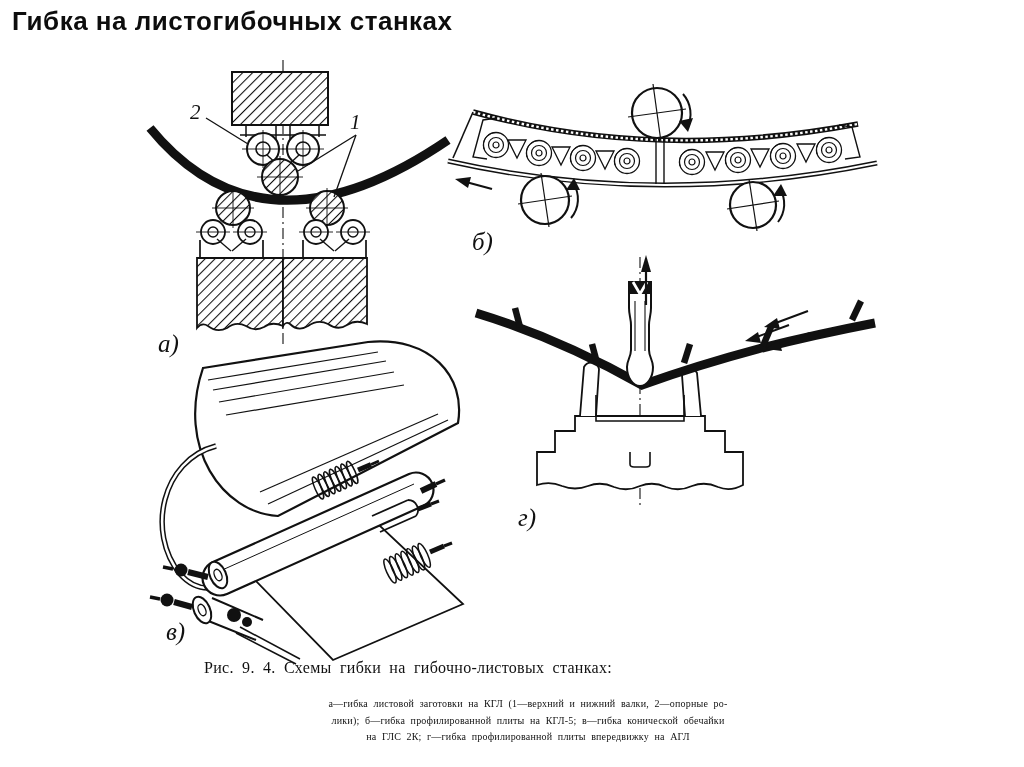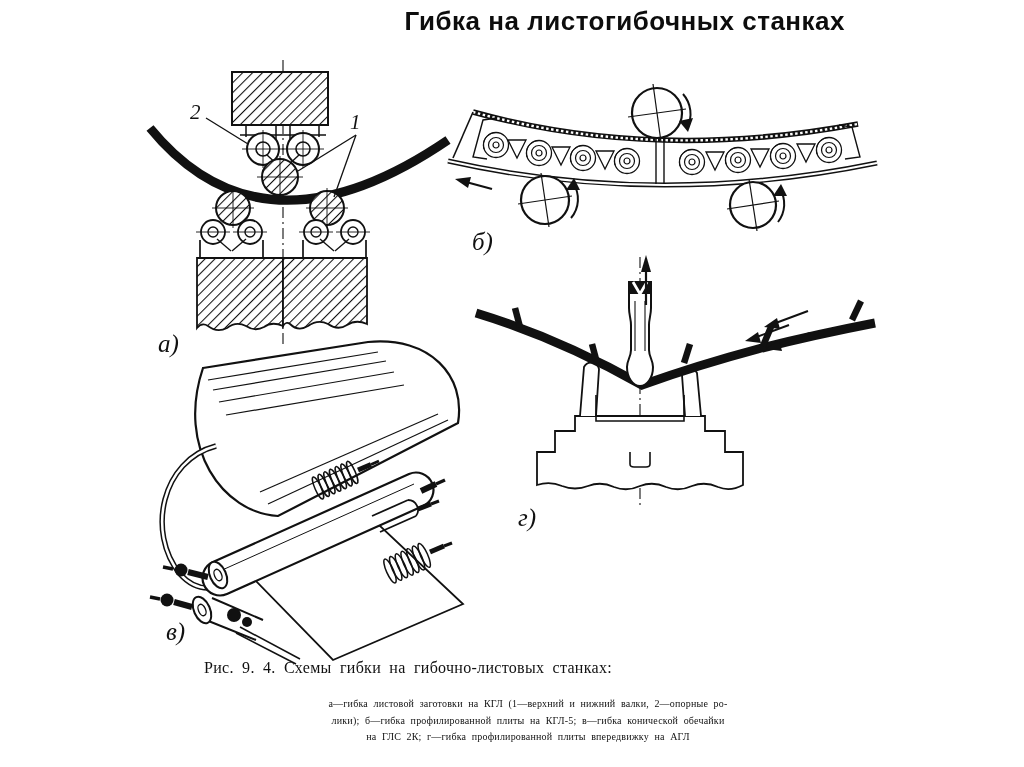--- a/index.html
+++ b/index.html
@@ -1,19 +1,19 @@
 <!DOCTYPE html>
 <html><head>
 <meta charset="utf-8">
 <style>
   html,body{margin:0;padding:0;background:#888;}
   #canvas{position:relative;width:1024px;height:767px;background:#ffffff;overflow:hidden;
           font-family:"Liberation Serif", serif;color:#111;}
   .abs{position:absolute;}
-  #title{top:6px;left:4px;width:841px;text-align:right;
+  #title{top:6px;left:12px;width:841px;text-align:left;
          font-family:"Liberation Sans", sans-serif;font-weight:bold;font-size:26px;
          letter-spacing:0.5px;color:#0d0d0d;}
   .dia-label{font-style:italic;font-size:25px;font-family:"Liberation Serif",serif;z-index:5;}
   .callout{font-style:italic;font-size:21px;font-family:"Liberation Serif",serif;z-index:5;}
   #fig-caption{top:659px;left:0;width:816px;text-align:center;font-size:16px;
                word-spacing:0.25em;letter-spacing:0.3px;}
   #legend{top:696px;left:16px;width:1024px;text-align:center;font-size:10px;line-height:16.5px;
           word-spacing:0.28em;letter-spacing:0.2px;}
   svg{position:absolute;overflow:visible;}
 </style>

